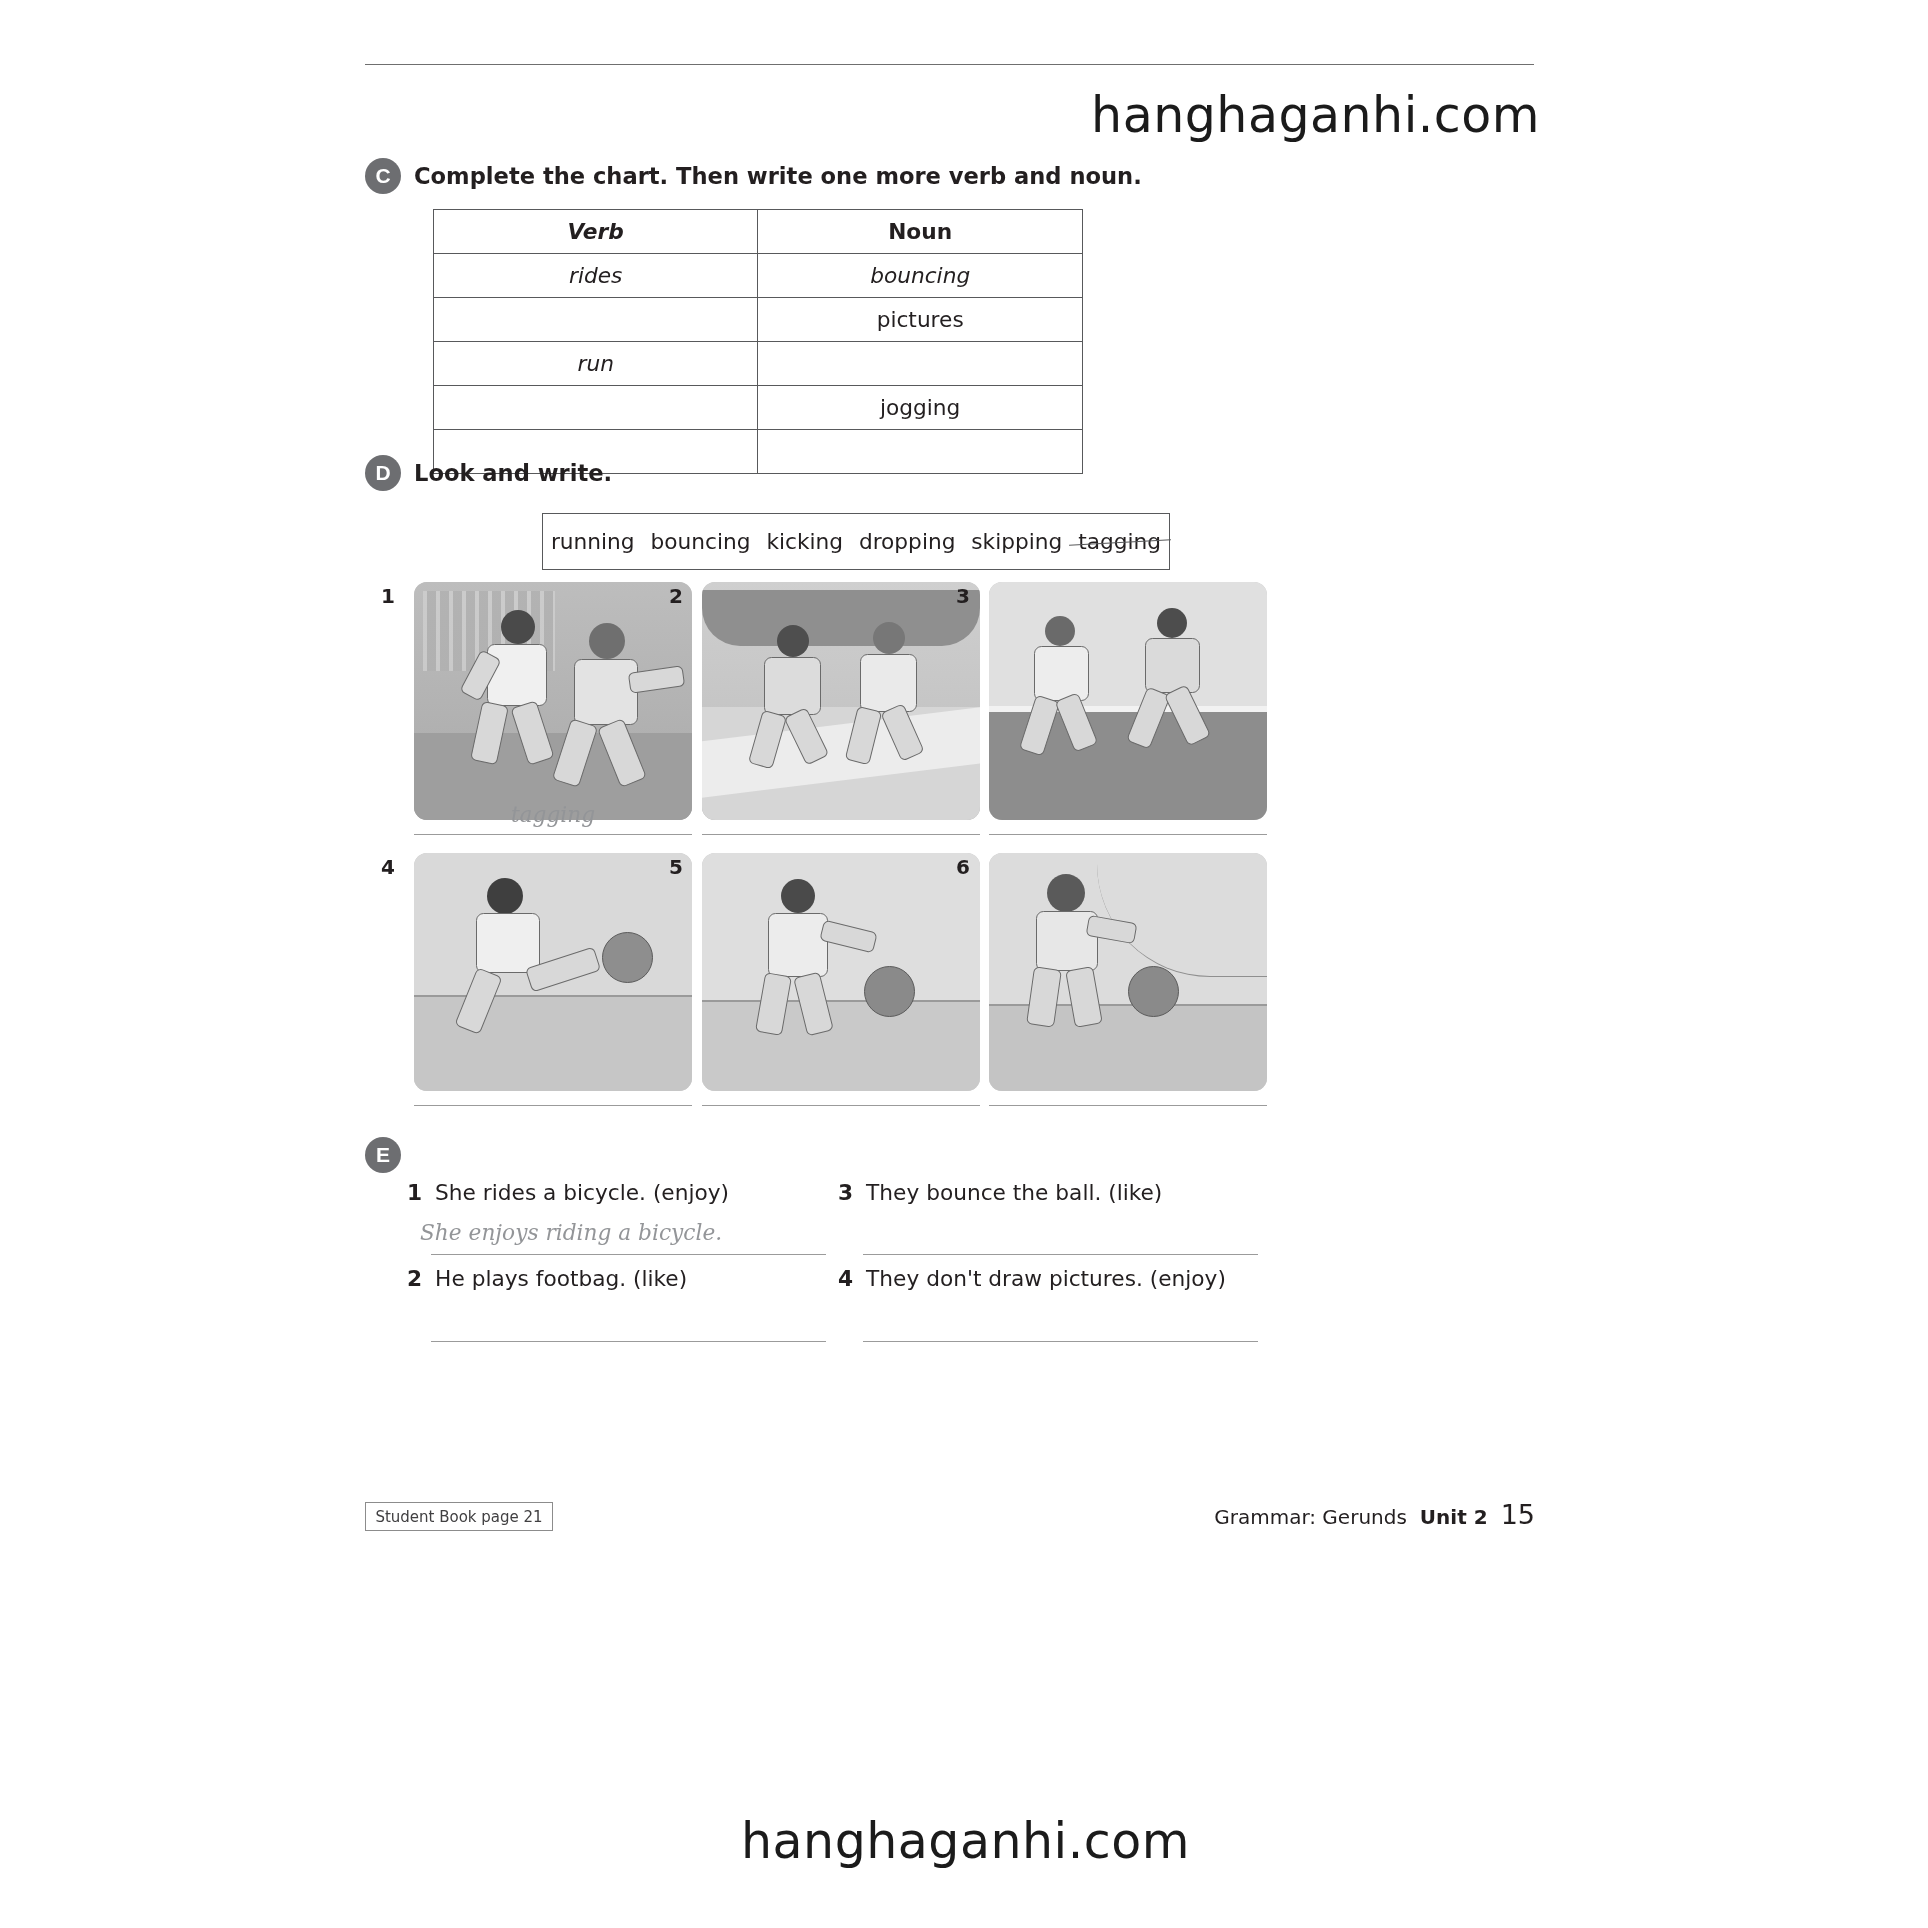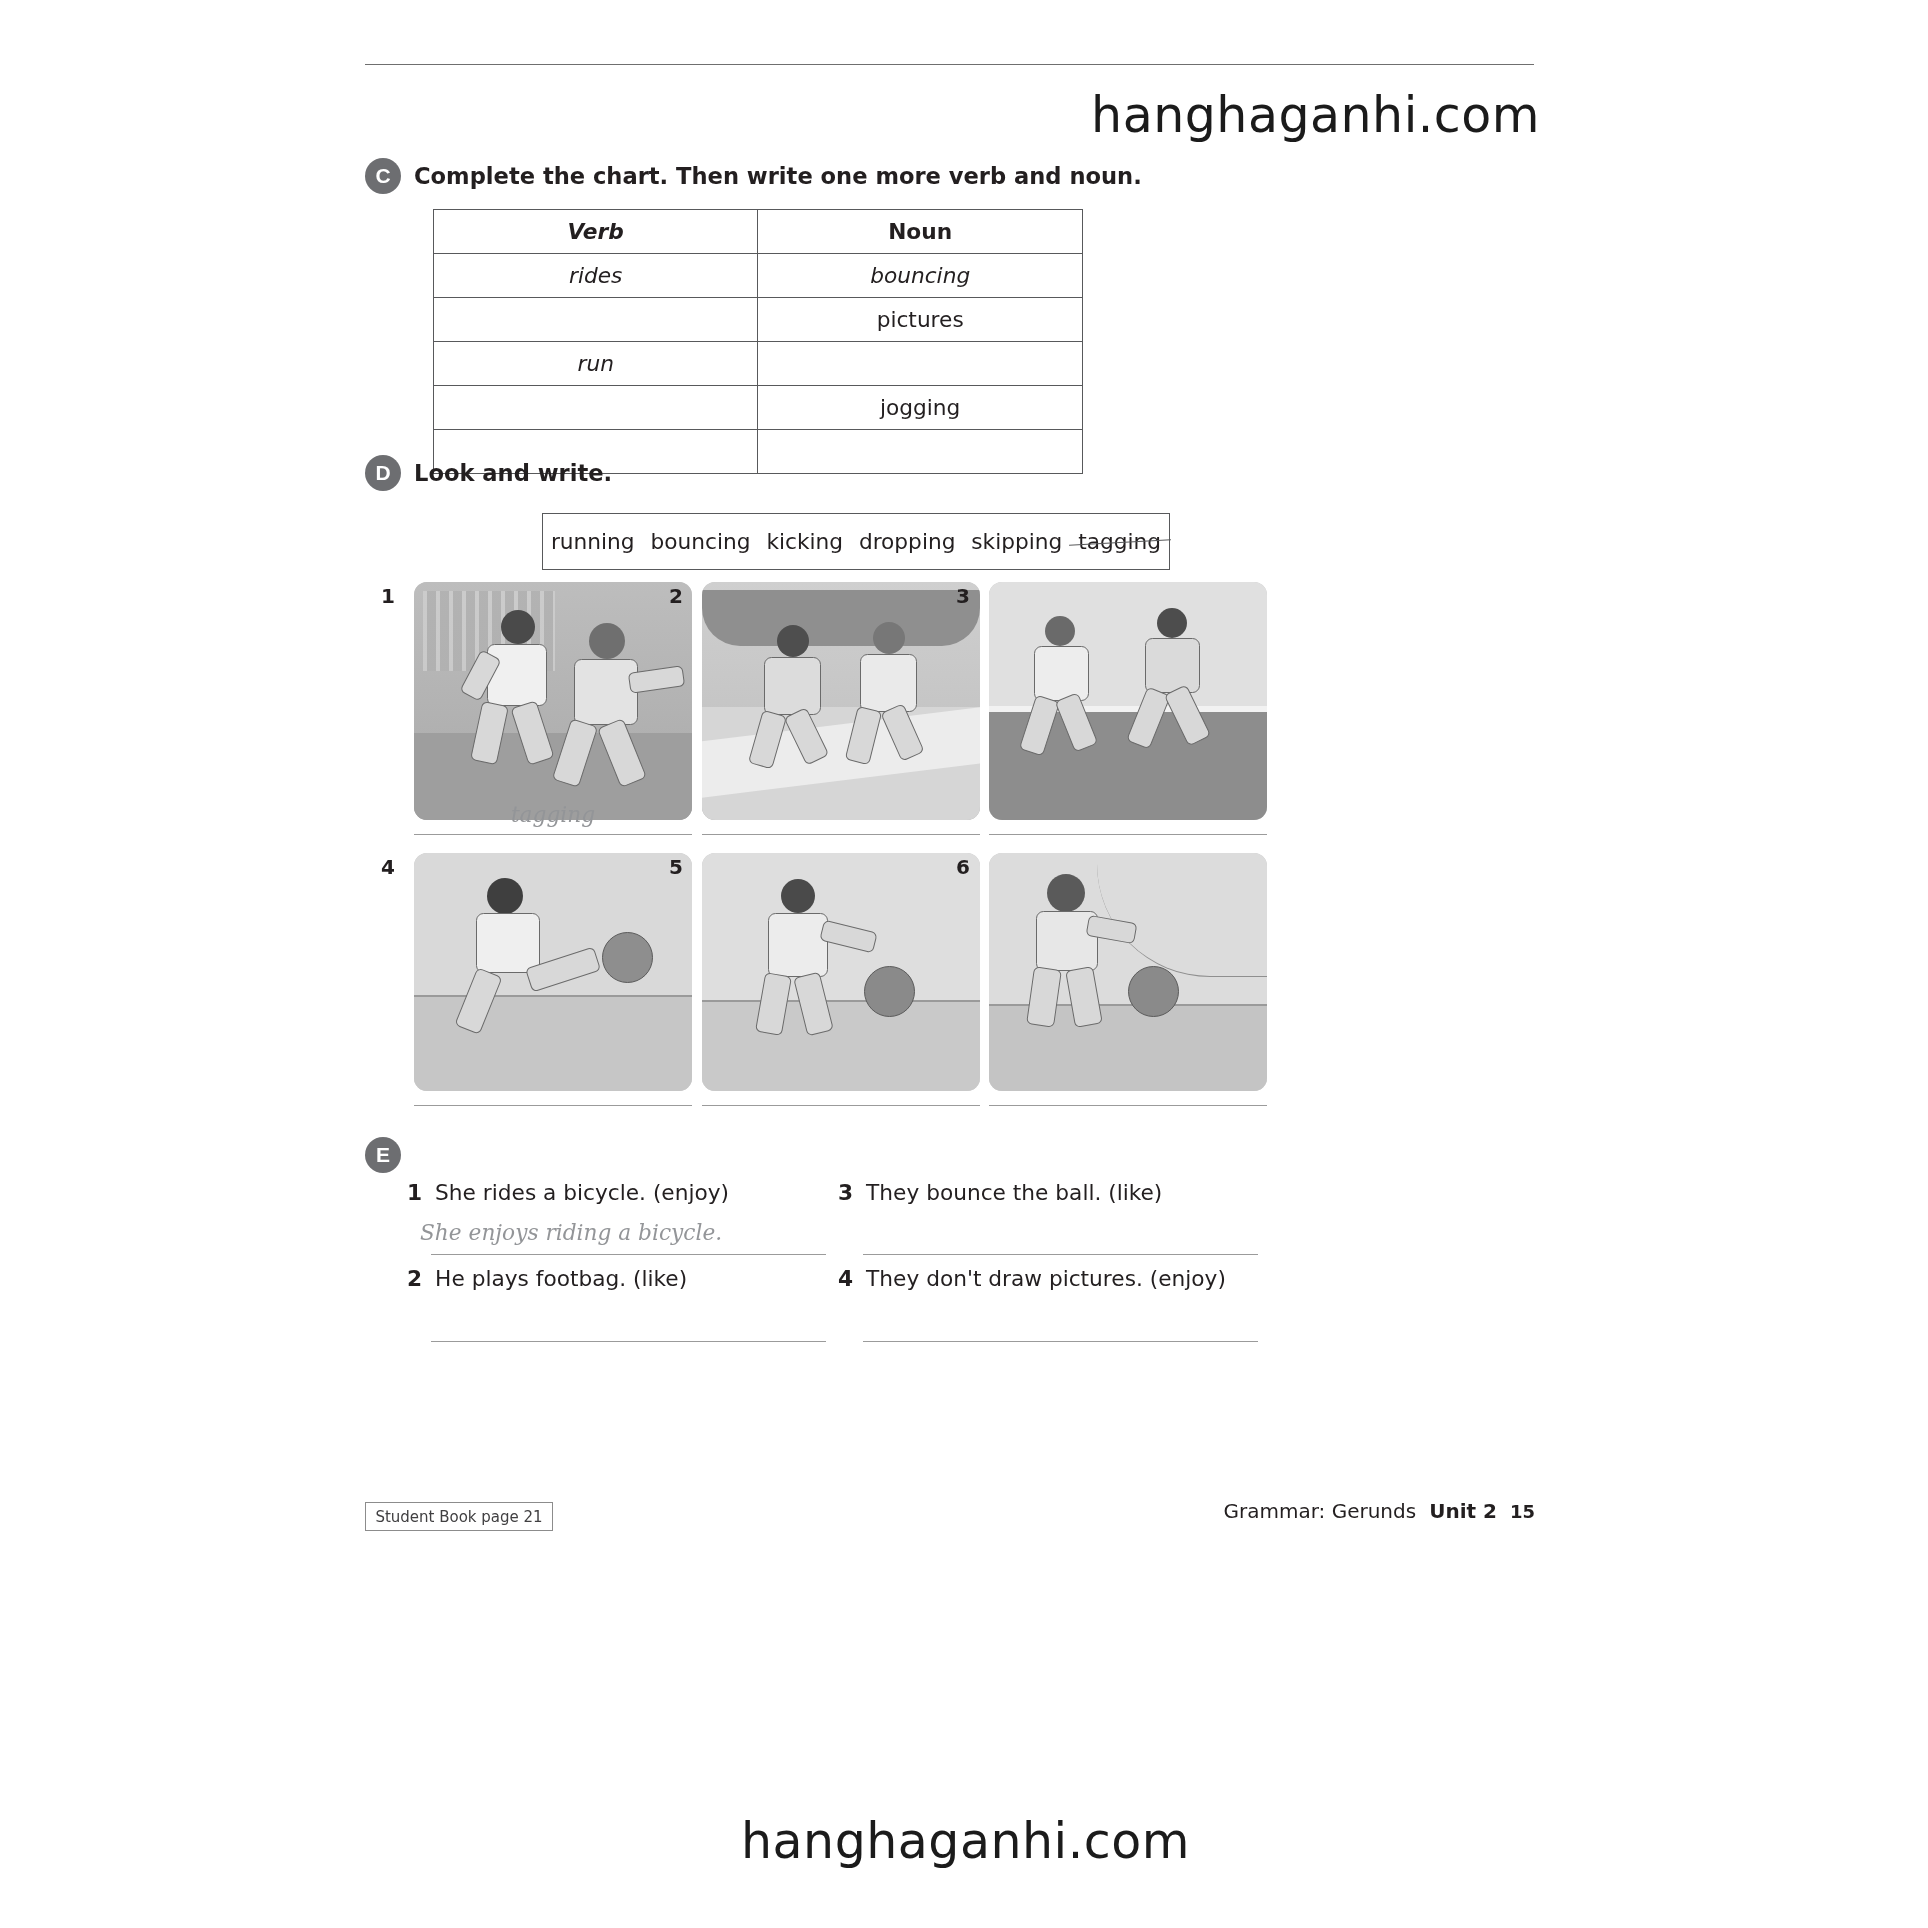--- a/index.html
+++ b/index.html
@@ -138,21 +138,21 @@
     font-size:15px;color:#414042;
     font-family:"DejaVu Sans", sans-serif;
   }
   .footer-right{
     position:absolute;right:104px;top:1499px;
     font-size:20px;color:#231f20;
     font-family:"DejaVu Sans", sans-serif;
     display:flex;align-items:baseline;gap:13px;
   }
   .footer-right .bold{font-weight:bold;}
-  .footer-right .pg{font-weight:bold;font-size:18px;}
+  .footer-right .pg{font-weight:normal;font-size:27px;}
 
   
   .sky{position:absolute;left:0;top:0;right:0;height:100%;}
   .ground{position:absolute;left:0;right:0;bottom:0;}
   .head{position:absolute;border-radius:50%;background:#5f5f5f;}
   .body{position:absolute;background:#e8e8e8;border:1.9px solid #6a6a6a;border-radius:7.5px;}
   .limb{position:absolute;background:#d8d8d8;border:1.9px solid #6a6a6a;border-radius:5.6px;}
   .ball{position:absolute;border-radius:50%;background:#8e8e8e;border:1.9px solid #5a5a5a;}
 </style>
 </head>

